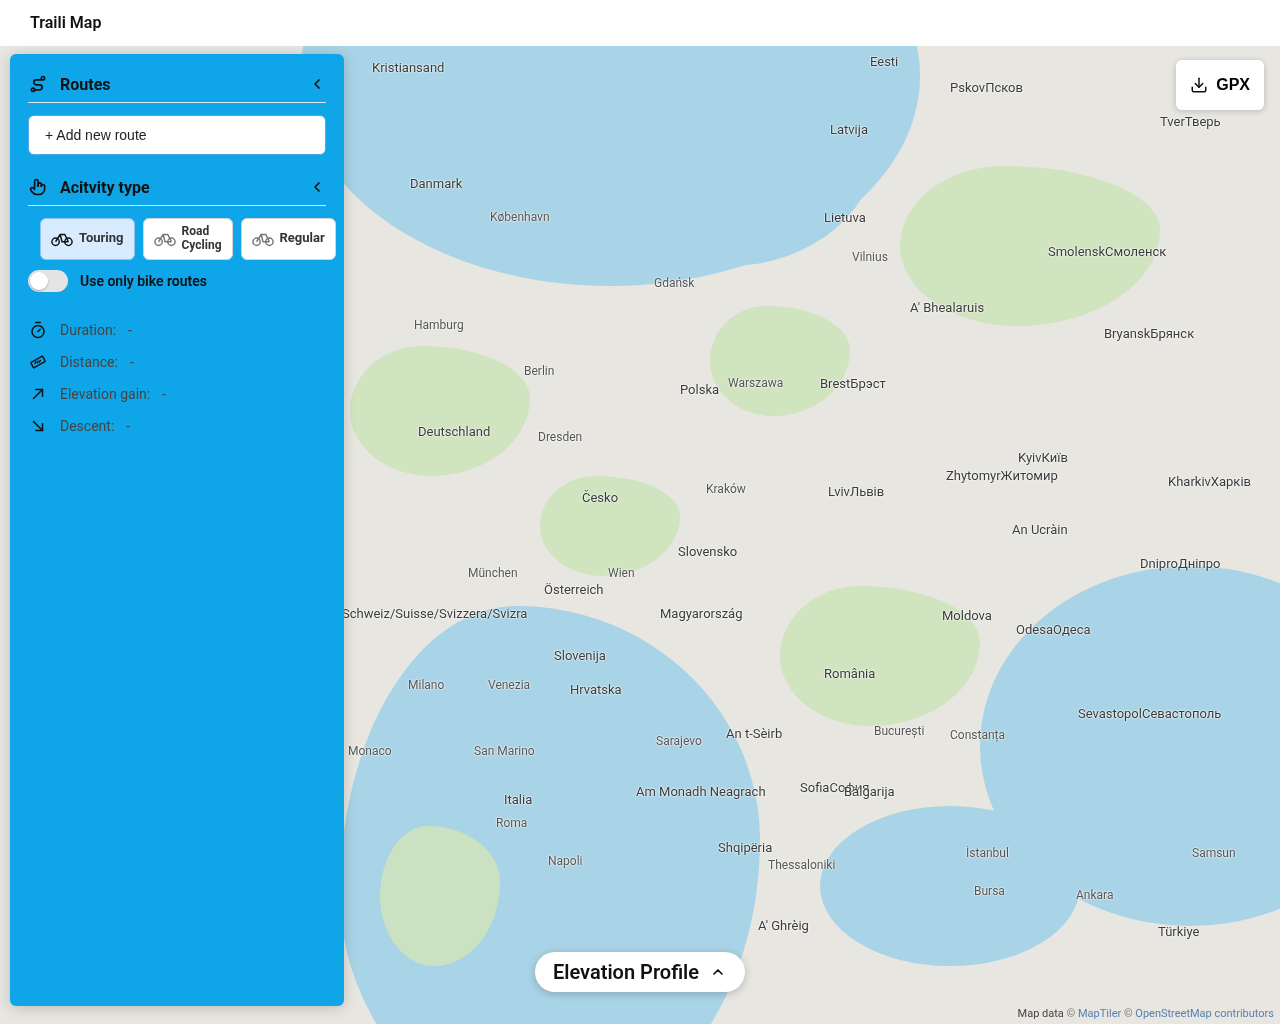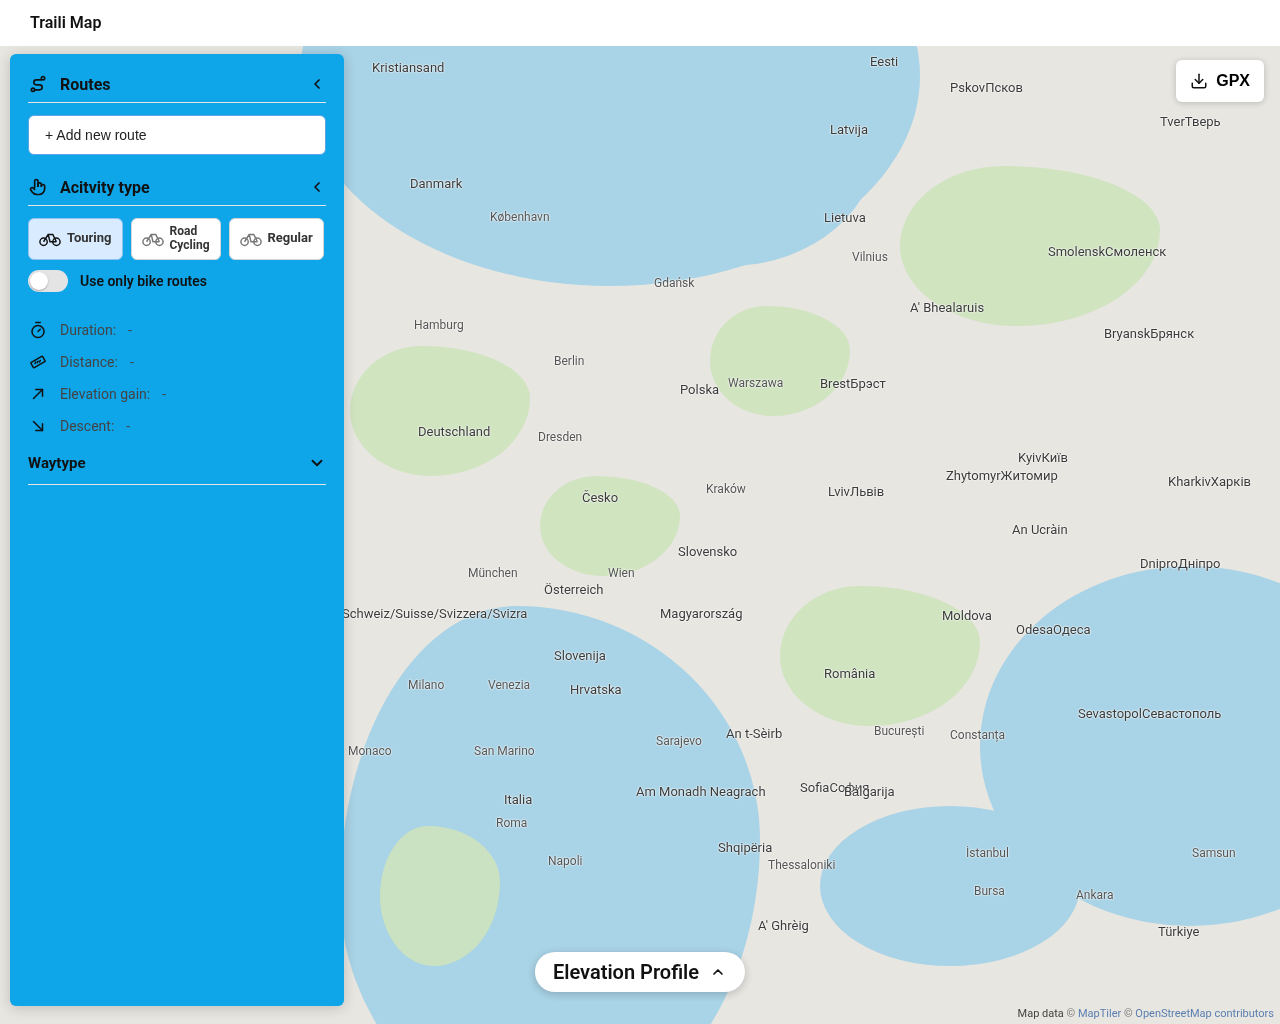--- a/index.html
+++ b/index.html
@@ -115,20 +115,21 @@
     font-size: 13px;
     font-weight: 700;
     color: #333;
     background: #fff;
     cursor: pointer;
     line-height: 1.15;
   }
   .activity-chip.selected {
     background: #d9ecff;
     border-color: #8fc2f2;
+    margin-left: 12px;
   }
   .activity-chip .bike-ico { width: 22px; height: 16px; }
   .activity-chip .two-line { font-size: 12px; font-weight:700; }
 
   .toggle-row {
     display: flex; align-items: center; gap: 12px;
     margin: 6px 0 16px 0;
   }
   .toggle {
     width: 40px; height: 22px; border-radius: 11px;
@@ -154,21 +155,21 @@
     padding: 12px 0;
     border-bottom: 1px solid #e5e5e5;
     font-size: 15px; font-weight: 700;
     cursor: pointer;
   }
 
   
   .gpx-btn {
     position: absolute;
     top: 60px; right: 16px;
-    height: 42px;
+    height: 50px;
     padding: 0 14px;
     background: #fff;
     border: none;
     border-radius: 6px;
     box-shadow: 0 1px 6px rgba(0,0,0,.2);
     display: flex; align-items: center; gap: 8px;
     font-size: 16px; font-weight: 700;
     cursor: pointer;
   }
 
@@ -229,21 +230,21 @@
       <div class="map-label" style="left: 1160px; top: 68px;">Tver<span class="sub">Тверь</span></div>
       <div class="map-label" style="left: 410px; top: 130px;">Danmark</div>
       <div class="map-label" style="left: 824px; top: 164px;">Lietuva</div>
       <div class="map-label small" style="left: 490px; top: 164px;">København</div>
       <div class="map-label" style="left: 1048px; top: 198px;">Smolensk<span class="sub">Смоленск</span></div>
       <div class="map-label small" style="left: 852px; top: 204px;">Vilnius</div>
       <div class="map-label" style="left: 910px; top: 254px;">A' Bhealaruis</div>
       <div class="map-label small" style="left: 654px; top: 230px;">Gdańsk</div>
       <div class="map-label small" style="left: 414px; top: 272px;">Hamburg</div>
       <div class="map-label" style="left: 1104px; top: 280px;">Bryansk<span class="sub">Брянск</span></div>
-      <div class="map-label small" style="left: 524px; top: 308px; margin-left: 30px;">Berlin</div>
+      <div class="map-label small" style="left: 524px; top: 318px;">Berlin</div>
       <div class="map-label" style="left: 680px; top: 336px;">Polska</div>
       <div class="map-label small" style="left: 728px; top: 330px;">Warszawa</div>
       <div class="map-label" style="left: 820px; top: 330px;">Brest<span class="sub">Брэст</span></div>
       <div class="map-label" style="left: 418px; top: 378px;">Deutschland</div>
       <div class="map-label small" style="left: 538px; top: 384px;">Dresden</div>
       <div class="map-label" style="left: 1018px; top: 404px;">Kyiv<span class="sub">Київ</span></div>
       <div class="map-label" style="left: 946px; top: 422px;">Zhytomyr<span class="sub">Житомир</span></div>
       <div class="map-label" style="left: 1168px; top: 428px;">Kharkiv<span class="sub">Харків</span></div>
       <div class="map-label" style="left: 582px; top: 444px;">Česko</div>
       <div class="map-label small" style="left: 706px; top: 436px;">Kraków</div>
@@ -426,28 +427,20 @@
           </svg>
       </span>
       <span class="label">Descent:</span>
       <span class="value">-</span>
     </div>
   </div>
 
   
 
   
-  <div class="collapse-row">
-    <span>Waytype</span>
-    <span class="chev">
-      <svg width="18" height="18" viewBox="0 0 24 24" fill="none" stroke="#111" stroke-width="2.5" stroke-linecap="round" stroke-linejoin="round">
-          <polyline points="6 9 12 15 18 9"></polyline>
-        </svg>
-    </span>
-  </div>
 </aside>
 
 <div class="elev-pill">
   <span>Elevation Profile</span>
   <span class="chev">
     <svg width="16" height="16" viewBox="0 0 24 24" fill="none" stroke="#111" stroke-width="2.5" stroke-linecap="round" stroke-linejoin="round">
         <polyline points="6 15 12 9 18 15"></polyline>
       </svg>
   </span>
 </div>

